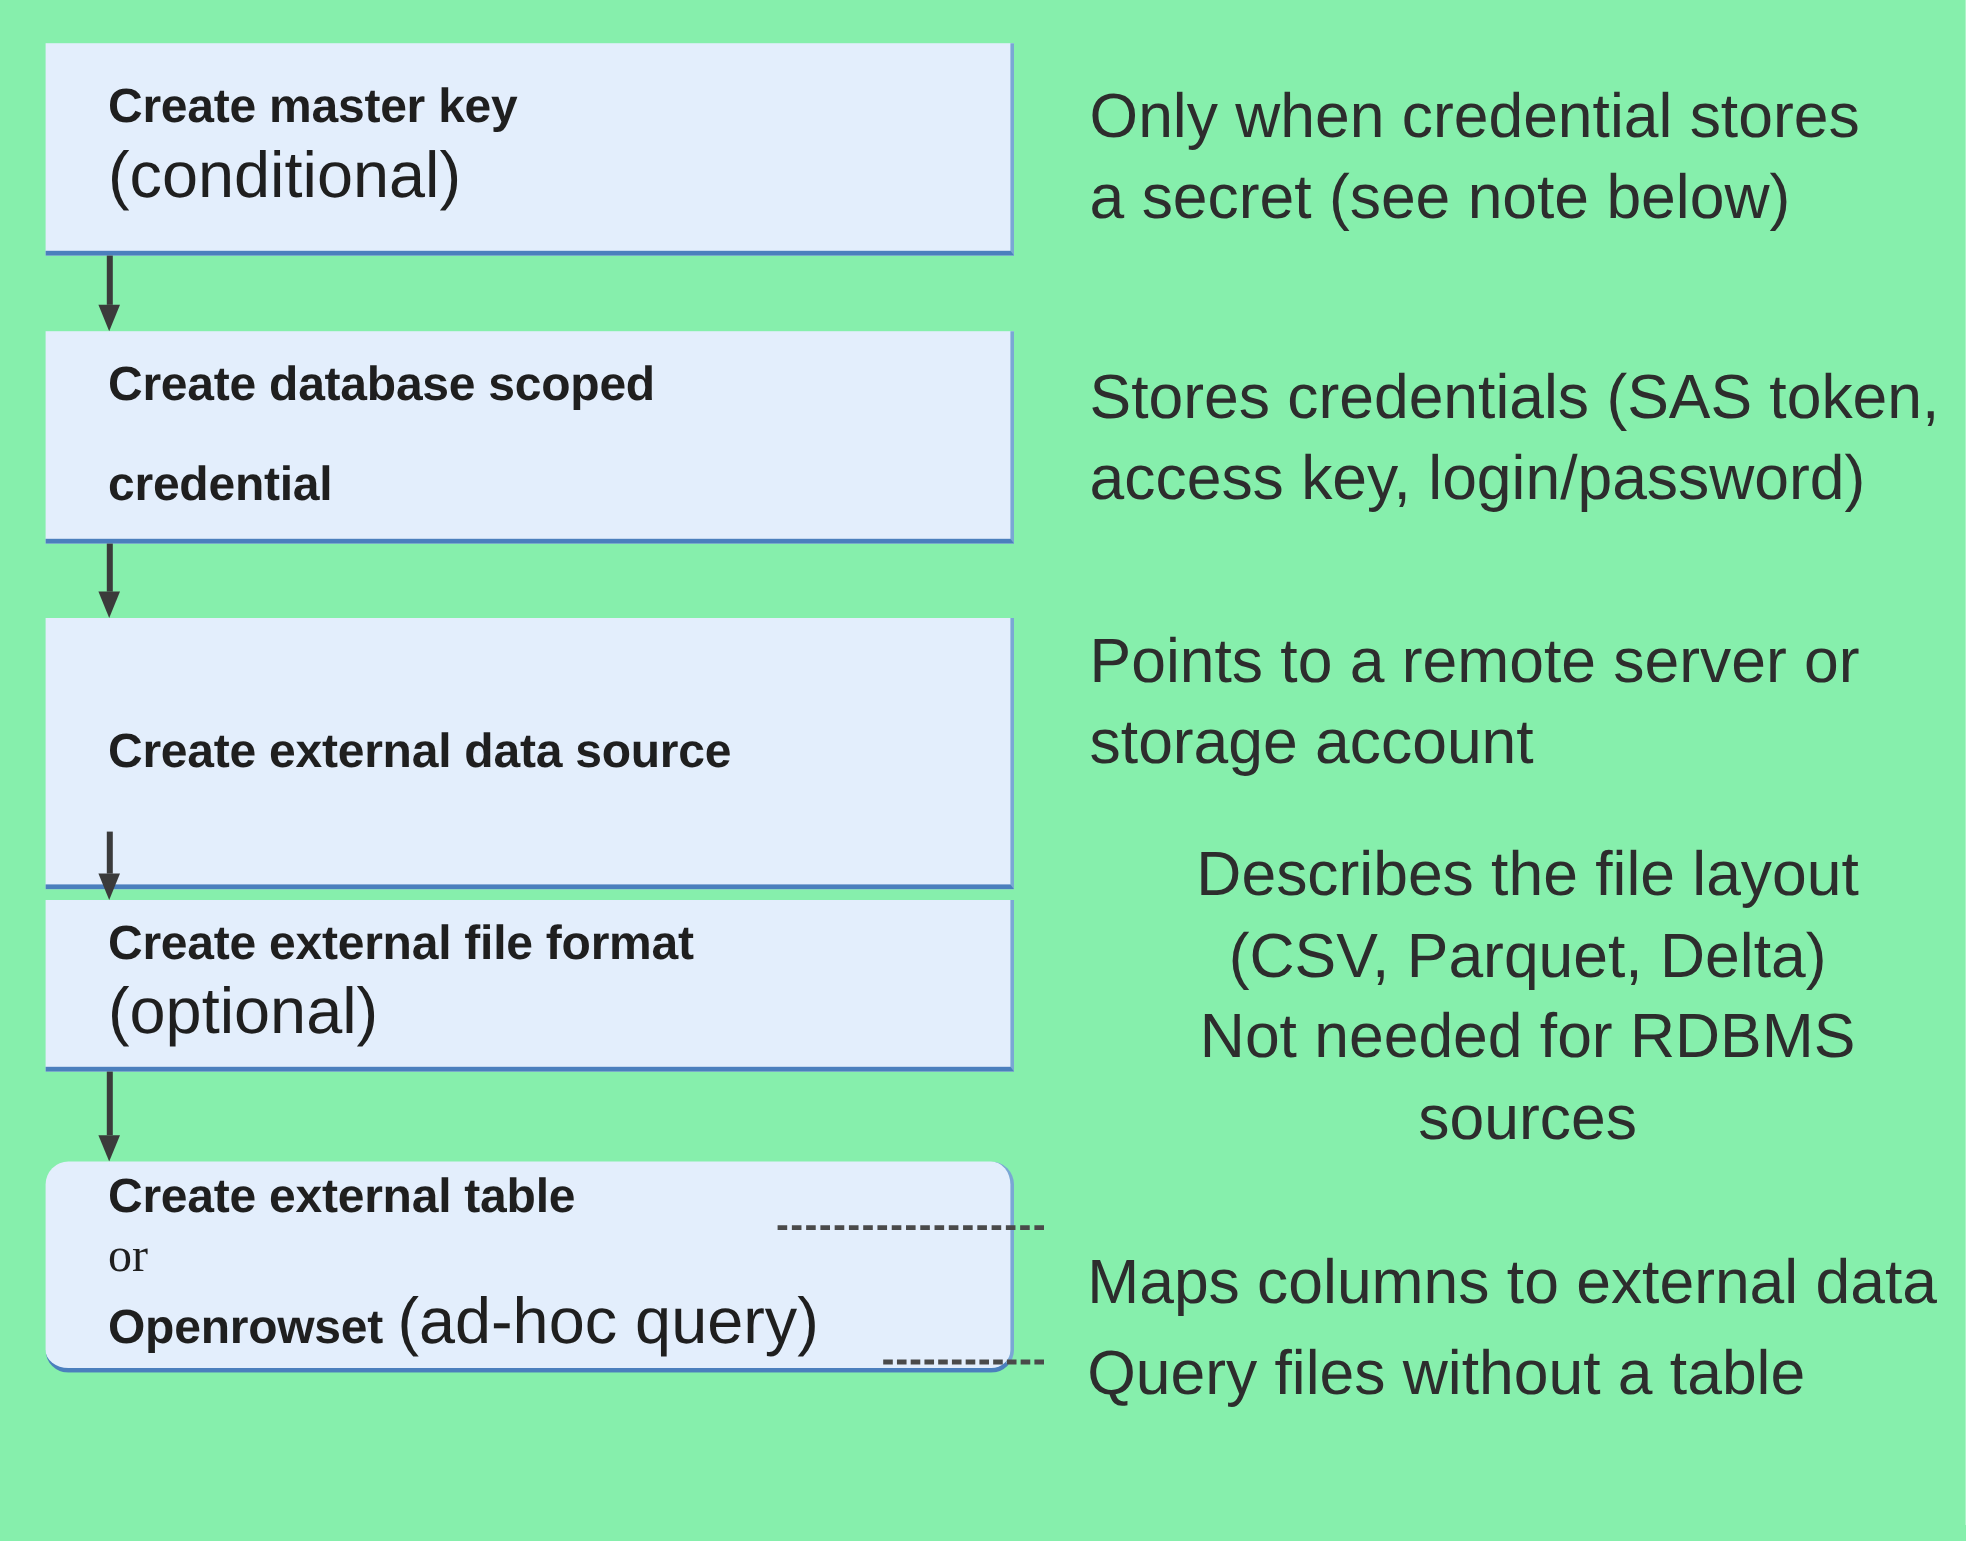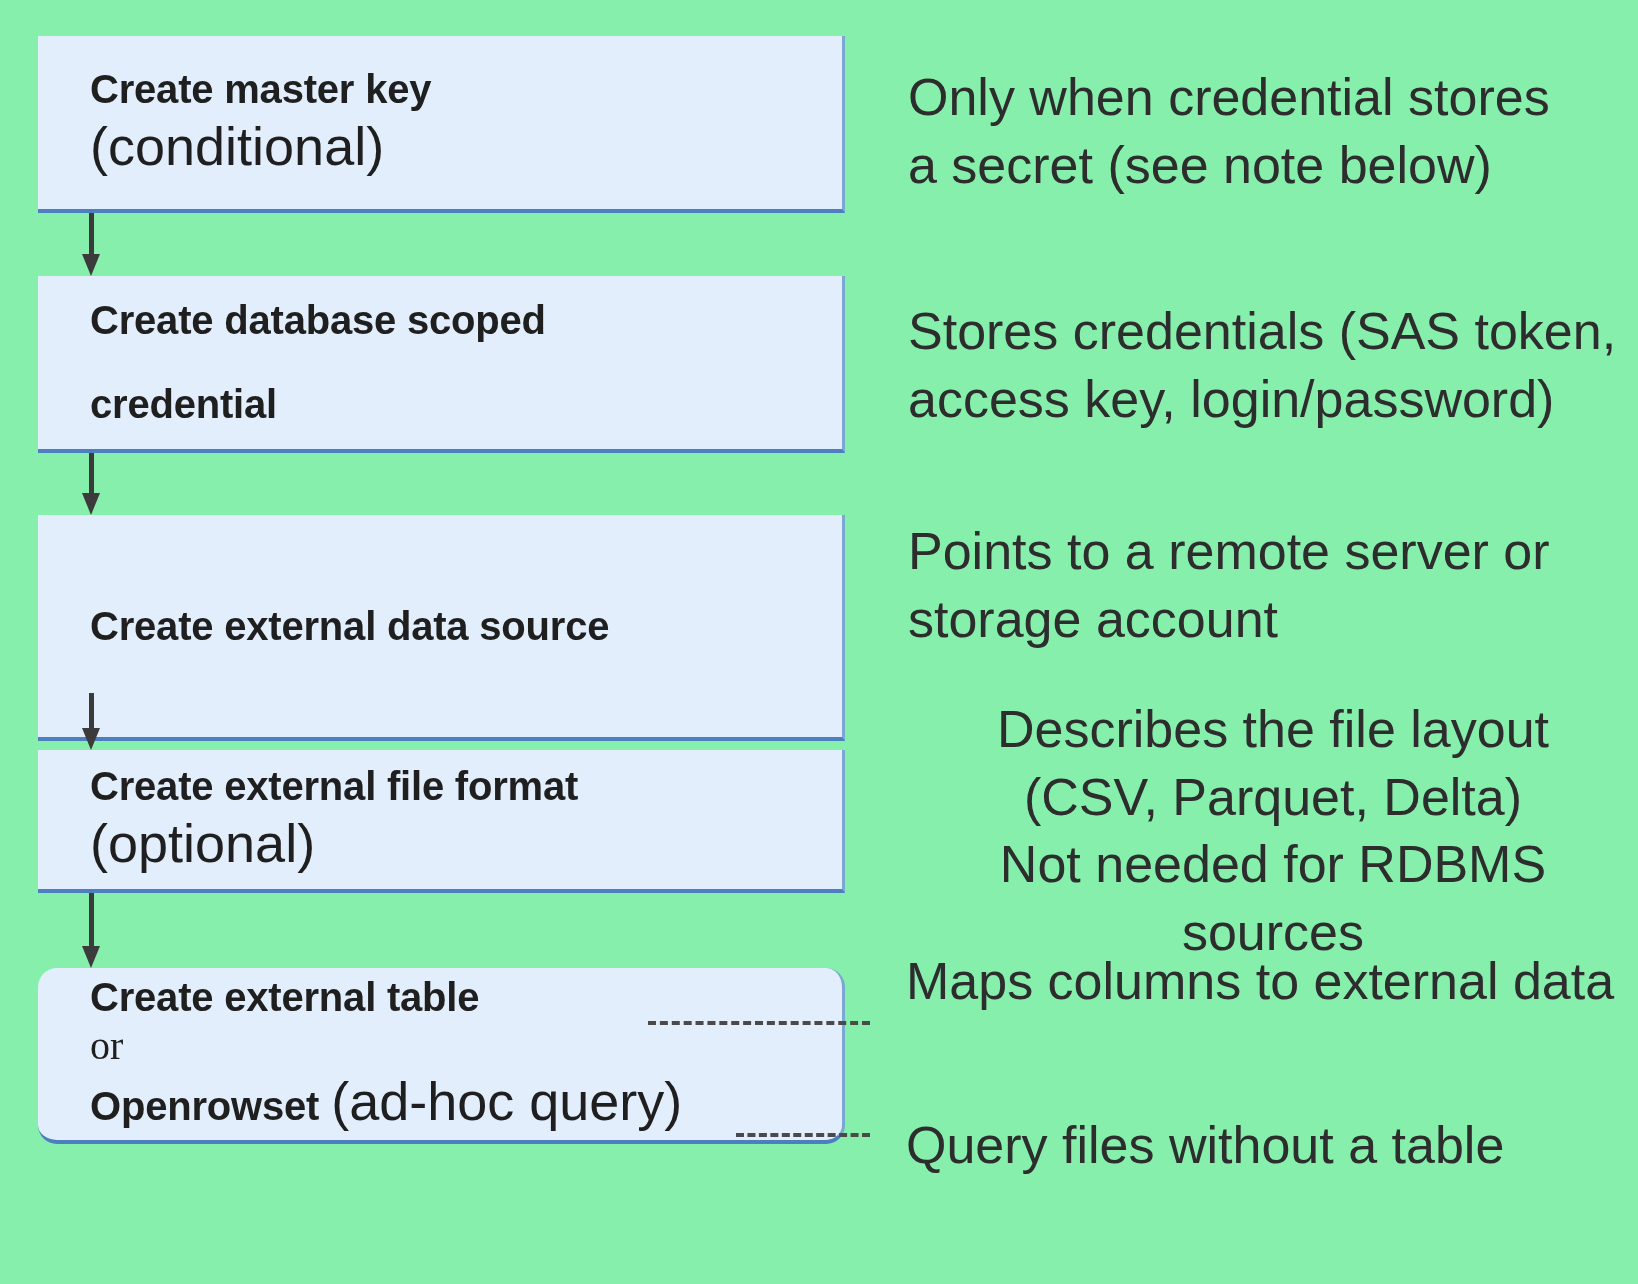--- a/index.html
+++ b/index.html
@@ -111,21 +111,21 @@
     font-size: 52px;
     line-height: 1.30;
     color: #2d2d2d;
     white-space: pre-line;
     margin-left: 20px;
   }
   #note1 { top: 64px; }
   #note2 { top: 298px; }
   #note3 { top: 518px; }
   #note4 { top: 696px; text-align: center; }
-  #note5 { top: 948px; left: 886px; }
+  #note5 { top: 1036px; left: 886px; }
   #note6 { top: 1112px; left: 886px; }
 
   
   .dashed {
     position: absolute;
     height: 0;
     border-top: 4px dashed #4a4a4a;
   }
   #dash1 { left: 648px; top: 1021px; width: 222px; }
   #dash2 { left: 736px; top: 1133px; width: 134px; }

